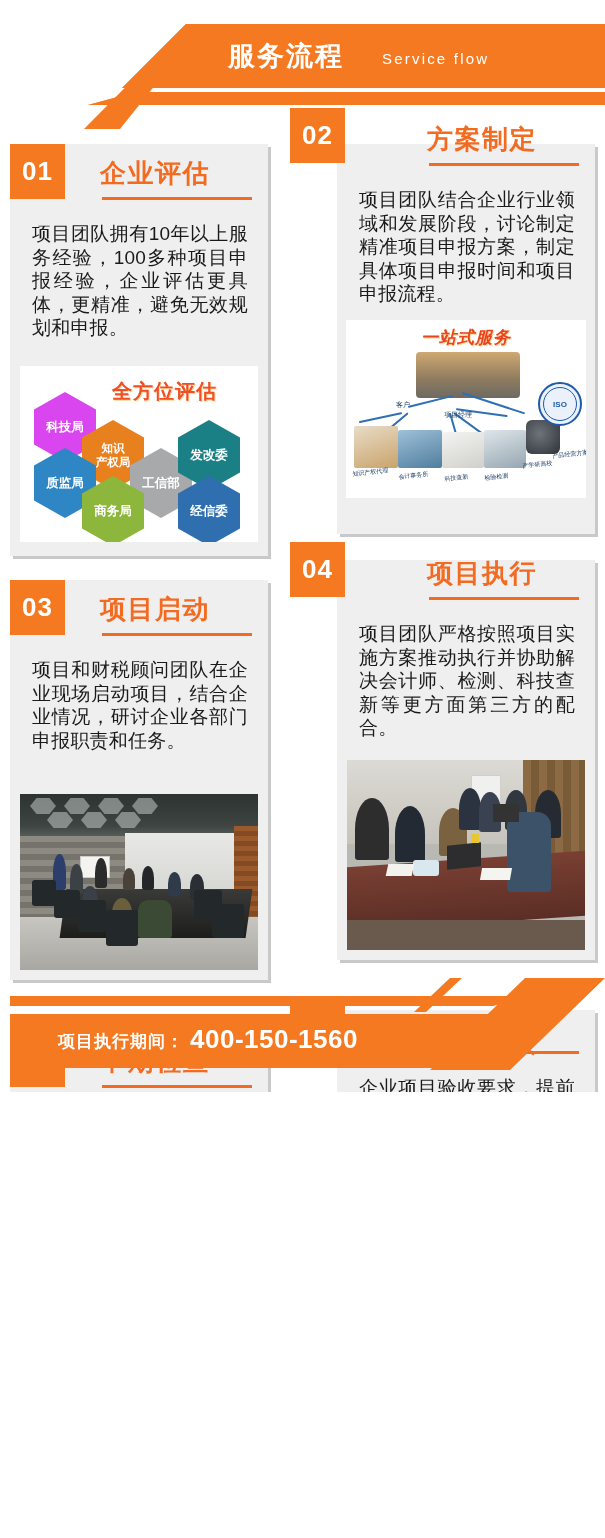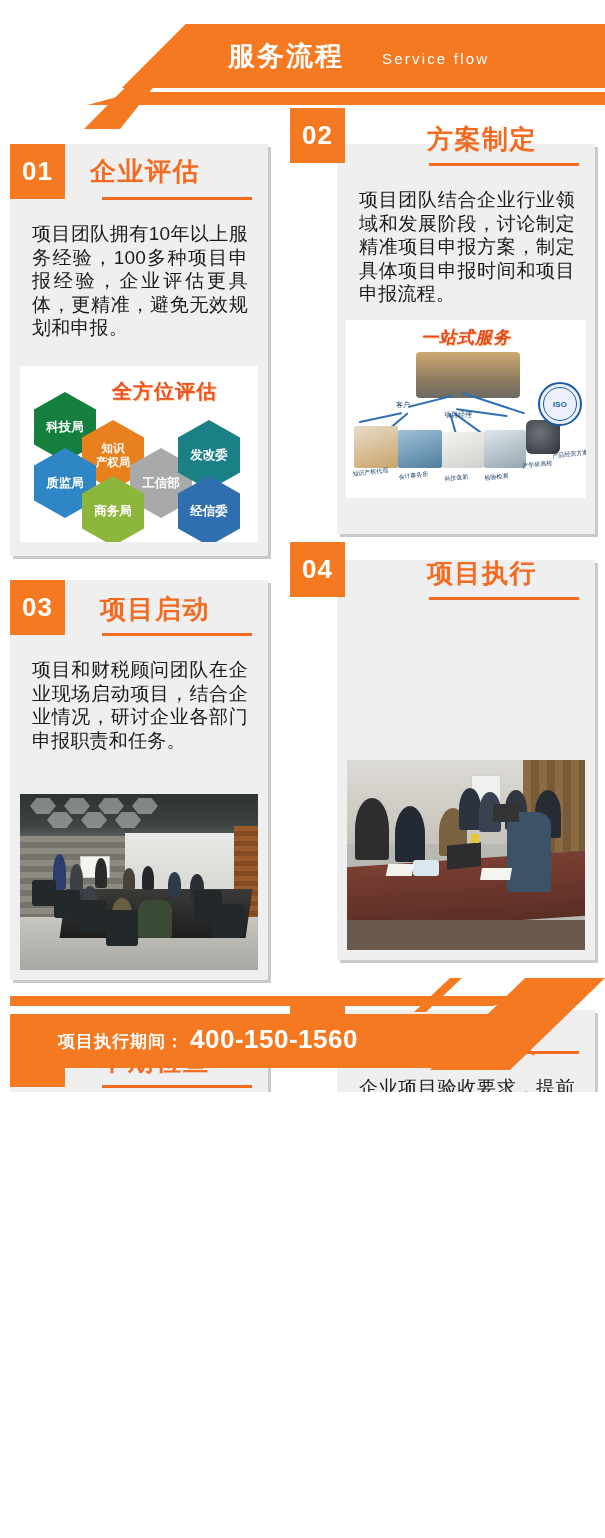--- a/index.html
+++ b/index.html
@@ -200,27 +200,27 @@
     <div class="hdr-bar-tail"></div>
     <div class="hdr-stripe"></div>
     <div class="hdr-stripe2"></div>
     <div class="hdr-title">服务流程</div>
     <div class="hdr-sub">Service flow</div>
   </div>
 
   <div class="card" style="left:10px;top:144px;width:258px;height:412px;">
     <div class="card-body">
       <div class="badge" style="left:0px;top:0px;">01</div>
-      <div class="card-title" style="left:80px;top:12px;font-family:Liberation Mono, monospace;">企业评估</div>
+      <div class="card-title" style="left:90px;top:12px;">企业评估</div>
       <div class="title-rule" style="left:92px;top:53px;width:150px;"></div>
       <div class="card-text" style="left:22px;top:78px;width:216px;">项目团队拥有10年以上服务经验，100多种项目申报经验，企业评估更具体，更精准，避免无效规划和申报。</div>
 
       <div class="hexwrap" style="left:10px;top:222px;width:238px;height:176px;">
         <div class="hx-title" style="left:92px;top:12px;">全方位评估</div>
-        <div class="hx" style="left:14px;top:26px;background:#15803d;">
+        <div class="hx" style="left:14px;top:26px;background:#d946ef;">
           <span>科技局</span>
         </div>
         <div class="hx" style="left:62px;top:54px;background:#e8801e;font-size:11.5px;">
           <span style="white-space:pre-line">知识
 产权局</span>
         </div>
         <div class="hx" style="left:14px;top:82px;background:#2f86c5;">
           <span>质监局</span>
         </div>
         <div class="hx" style="left:110px;top:82px;background:#a7a9ab;">
@@ -328,20 +328,21 @@
         <div class="p3-chair" style="left:192px;top:110px;width:32px;height:34px;"></div>
       </div>
     </div>
   </div>
 
   <div class="card" style="left:337px;top:560px;width:258px;height:400px;">
     <div class="card-body">
       <div class="badge" style="left:-47px;top:-18px;">04</div>
       <div class="card-title" style="left:90px;top:-4px;">项目执行</div>
       <div class="title-rule" style="left:92px;top:37px;width:150px;"></div>
+      <div class="card-text" style="left:22px;top:62px;width:216px;">项目团队严格按照项目实施方案推动执行并协助解决会计师、检测、科技查新等更方面第三方的配合。</div>
 
       <div class="photo" style="left:10px;top:200px;width:238px;height:190px;">
         <div class="p4-wall"></div>
         <div class="p4-wood"></div>
         <div class="p4-ac"></div>
         <div class="p4-table"></div>
         <div class="p4-floor"></div>
         <div class="pp" style="left:8px;top:38px;width:34px;height:62px;background:#2d2d2d;"></div>
         <div class="pp" style="left:48px;top:46px;width:30px;height:56px;background:#232a33;"></div>
         <div class="pp" style="left:92px;top:48px;width:28px;height:48px;background:#7a6140;"></div>

